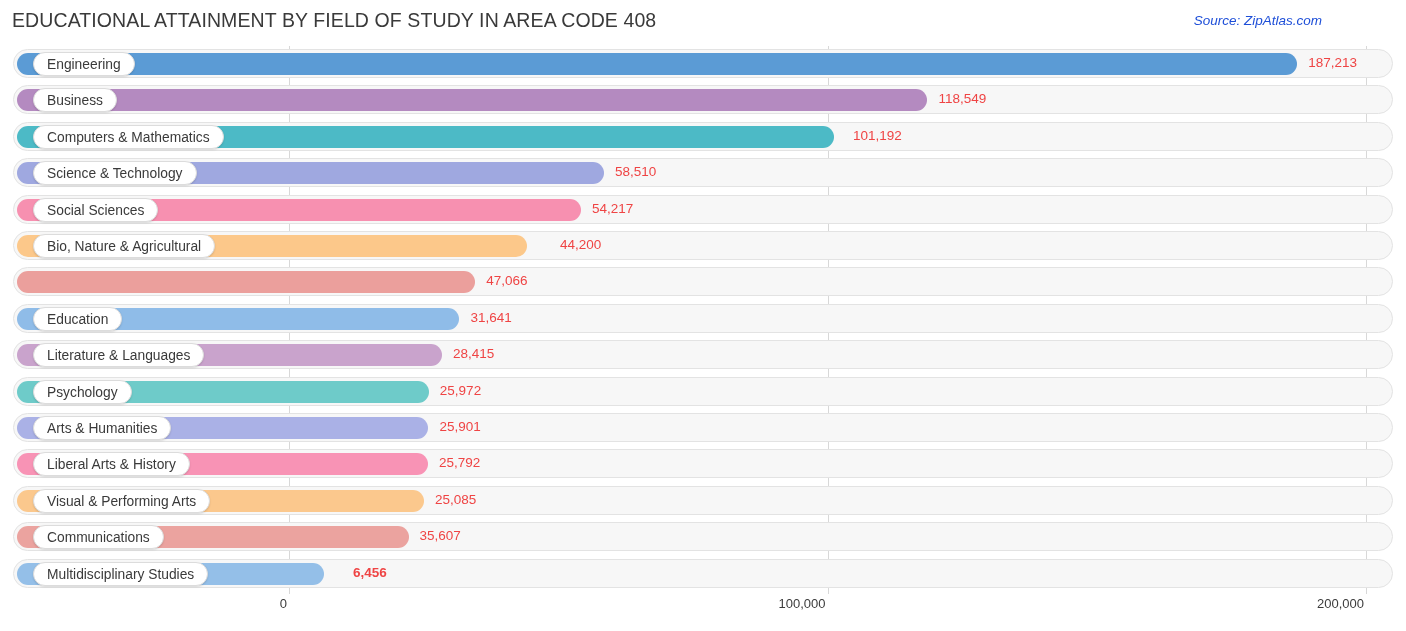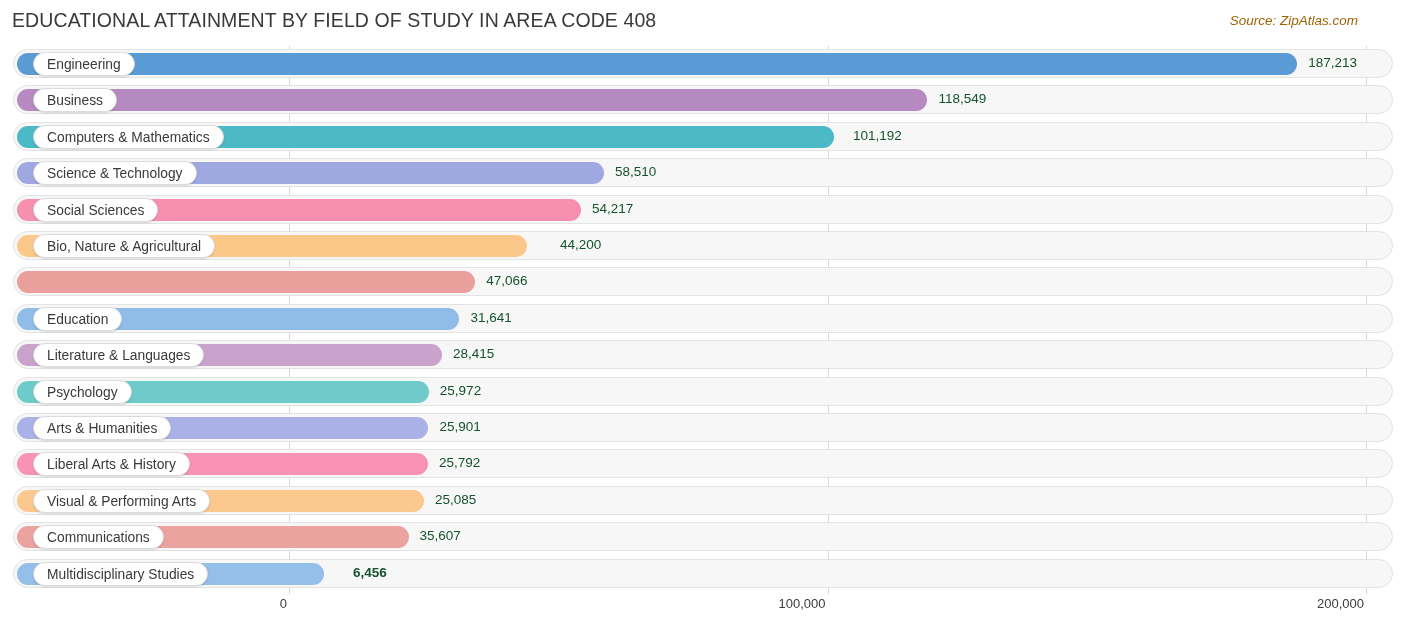--- a/index.html
+++ b/index.html
@@ -15,38 +15,37 @@
     overflow: hidden;
     position: relative;
   }
 
   
   .header {
     position: absolute;
     left: 0; top: 0;
     width: 1334px;
     height: 46px;
-    padding-left: 36px;
   }
   .chart-title {
     position: absolute;
     left: 12px;
     top: 9px;
     font-size: 19.5px;
     letter-spacing: 0.1px;
     color: #3a3a3a;
     white-space: nowrap;
   }
   .source-note {
     position: absolute;
     right: 12px;
     top: 13px;
     font-size: 13.5px;
     font-style: italic;
-    color: #a16207;
+    color: #1d4ed8;
     white-space: nowrap;
   }
 
   
   .plot {
     position: absolute;
     left: 0;
     top: 46px;
     width: 1406px;
     height: 548px;
@@ -83,21 +82,21 @@
     left: 17px;
     top: 7px;
     height: 22px;
     border-radius: 11px;
     box-sizing: border-box;
   }
   .value-out {
     position: absolute;
     top: 9px;
     font-size: 13.5px;
-    color: #14532d;
+    color: #ef4444;
     white-space: nowrap;
   }
   .pill {
     position: absolute;
     left: 33px;
     top: 6px;
     height: 24px;
     line-height: 24px;
     padding: 0 13px;
     background: #ffffff;

